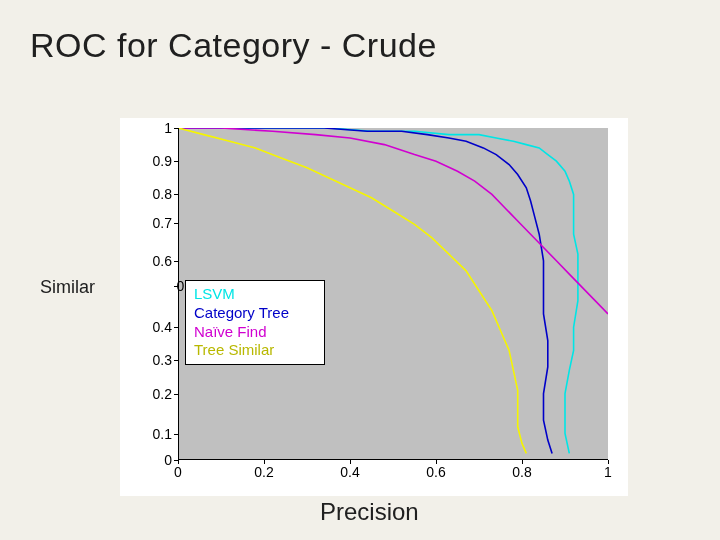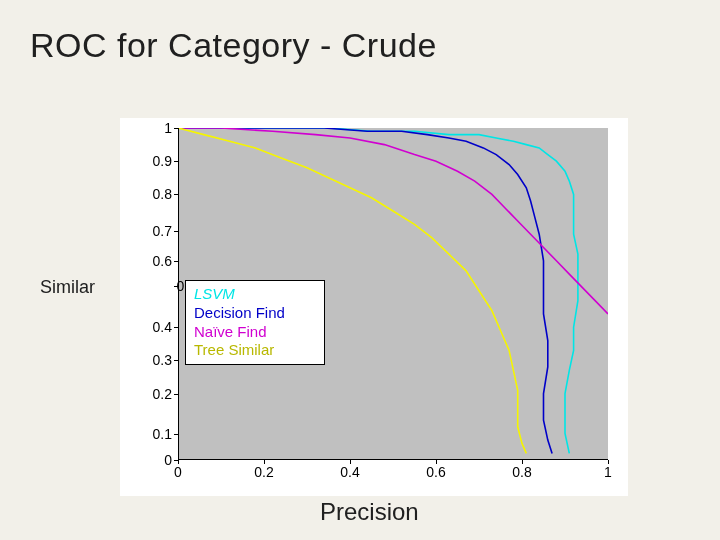--- a/index.html
+++ b/index.html
@@ -140,34 +140,34 @@
     <div class="axis-line" style="left:58px;top:341px;width:430px;height:1px;"></div>
 
     <div id="yticks">
         <div class="ytick" style="top: 342px;">0<div class="mark"></div></div>
         <div class="ytick" style="top: 316px;">0.1<div class="mark"></div></div>
         <div class="ytick" style="top: 275.6px;">0.2<div class="mark"></div></div>
         <div class="ytick" style="top: 242.4px;">0.3<div class="mark"></div></div>
         <div class="ytick" style="top: 209.2px;">0.4<div class="mark"></div></div>
         <div class="ytick" style="top: 168px; padding-left: 24px;">0.5<div class="mark"></div></div>
         <div class="ytick" style="top: 142.8px;">0.6<div class="mark"></div></div>
-        <div class="ytick" style="top: 113px;">0.7<div class="mark"></div></div>
+        <div class="ytick" style="top: 105px;">0.7<div class="mark"></div></div>
         <div class="ytick" style="top: 76.4px;">0.8<div class="mark"></div></div>
         <div class="ytick" style="top: 43.2px;">0.9<div class="mark"></div></div>
         <div class="ytick" style="top: 10px;">1<div class="mark"></div></div>
       </div>
     <div id="xticks">
         <div class="xtick" style="left: 58px;">0<div class="mark"></div></div>
         <div class="xtick" style="left: 144px;">0.2<div class="mark"></div></div>
         <div class="xtick" style="left: 230px;">0.4<div class="mark"></div></div>
         <div class="xtick" style="left: 316px;">0.6<div class="mark"></div></div>
         <div class="xtick" style="left: 402px;">0.8<div class="mark"></div></div>
         <div class="xtick" style="left: 488px;">1<div class="mark"></div></div>
       </div>
 
     <div class="legend" style="left:65px; top:162px; width:140px;">
-      <div style="color:#00e5e5;font-style:italic;">LSVM</div>
-      <div style="color:#0000c8;">Decision Find</div>
+      <div style="color:#00e5e5;">LSVM</div>
+      <div style="color:#0000c8;">Category Tree</div>
       <div style="color:#d000d0;">Naïve Find</div>
       <div style="color:#b8b800;">Tree Similar</div>
     </div>
   </div>
 </div>
 
 </body></html>

